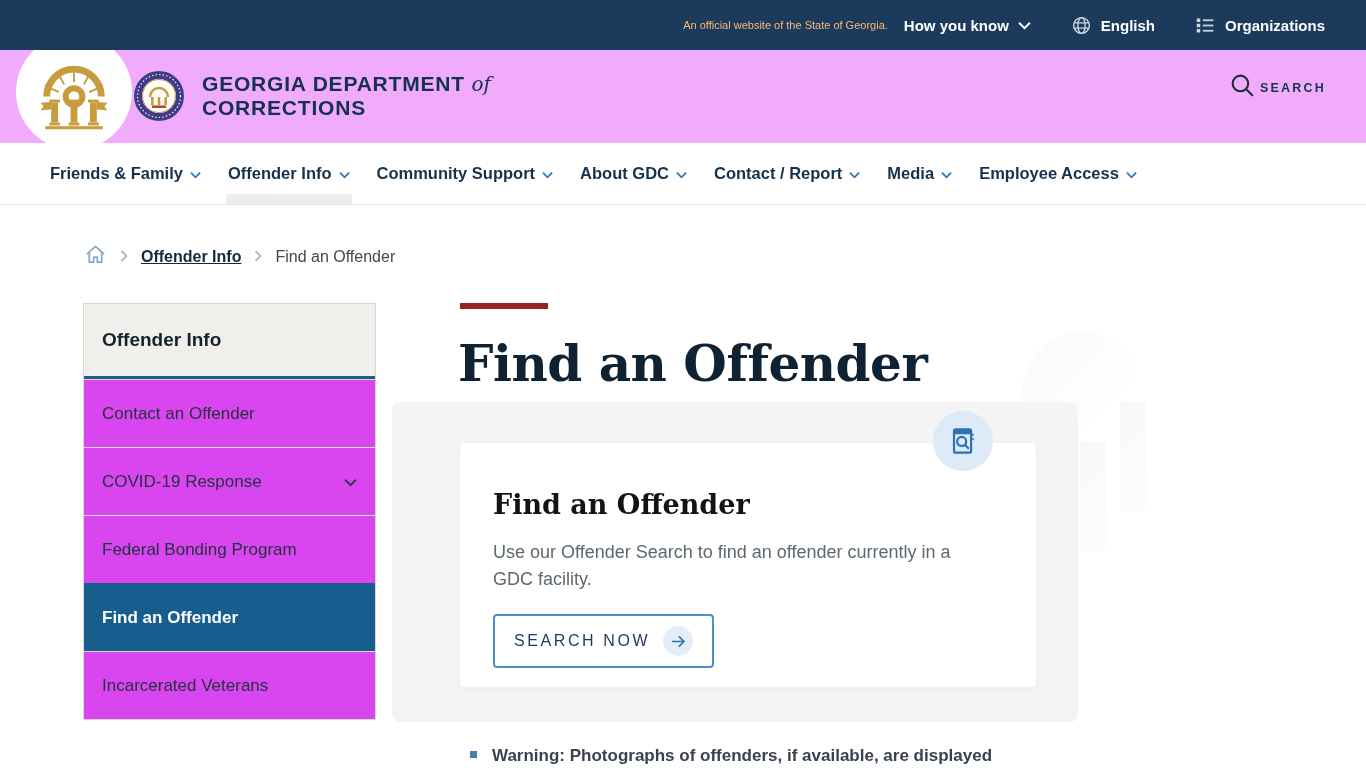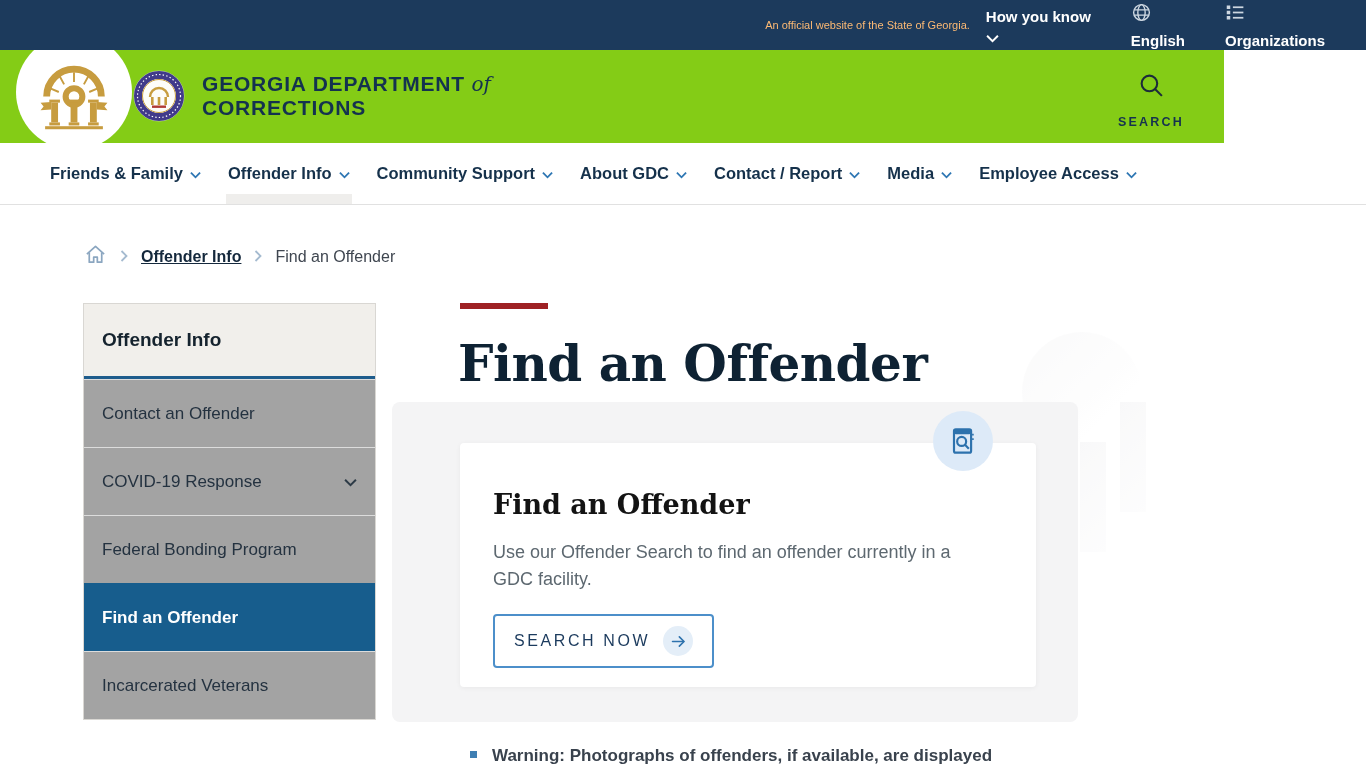--- a/index.html
+++ b/index.html
@@ -4,37 +4,37 @@
 <style>
   * { margin:0; padding:0; box-sizing:border-box; }
   html,body { width:1366px; height:768px; overflow:hidden; background:#fff;
     font-family:"Liberation Sans", sans-serif; position:relative; }
 
   
   .utility-bar { position:absolute; top:0; left:0; width:1366px; height:50px;
     background:#1c3a5c; display:flex; align-items:center; justify-content:flex-end;
     padding-right:41px; color:#fff; z-index:20; }
   .utility-bar .official { color:#fdba74; font-size:11px; margin-right:16px; }
-  .util-group { display:flex; align-items:flex-start; gap:9px; font-size:15px; font-weight:700; cursor:pointer;flex-direction:column; }
+  .util-group { display:flex; align-items:center; gap:9px; font-size:15px; font-weight:700; cursor:pointer; }
   .util-group + .util-group { margin-left:40px; }
   .util-group svg { display:block; }
 
   
-  .site-header { position:absolute; top:50px; left:0; width:1224px; height:93px;
-    background:#84cc16; z-index:10; }
+  .site-header { position:absolute; top:50px; left:0; width:1366px; height:93px;
+    background:#f0abfc; z-index:10; }
   .logo-circle { position:absolute; left:16px; top:-16px; width:116px; height:116px;
     background:#fff; border-radius:50%; z-index:25; display:flex; align-items:center; justify-content:center; }
   .seal-divider { position:absolute; left:121px; top:25px; width:1px; height:44px; background:#ddd; }
   .gdc-seal { position:absolute; left:133px; top:20px; width:52px; height:52px; }
   .agency-title { position:absolute; left:202px; top:22px; color:#14324f; line-height:24px;
     font-size:21px; font-weight:700; letter-spacing:0.8px; }
   .agency-title .of { font-family:"DejaVu Serif", serif; font-style:italic; font-weight:400;
     text-transform:none; letter-spacing:0; font-size:20px; }
-  .header-search { position:absolute; right:40px; top:22px; display:flex; flex-direction:column;
-    align-items:center; gap:12px; cursor:pointer; }
+  .header-search { position:absolute; right:40px; top:22px; display:flex; flex-direction:row;
+    align-items:center; gap:4px; cursor:pointer; }
   .header-search .search-label { font-size:12.5px; letter-spacing:2.2px; font-weight:700; color:#16324f; }
 
   
   .nav-bar { position:absolute; top:143px; left:0; width:1366px; height:62px; background:#fff;
     border-bottom:1px solid #e1e1e1; display:flex; align-items:stretch; padding-left:50px; z-index:9; }
   .nav-item { position:relative; display:flex; align-items:center; gap:7px; margin-right:27px;
     font-size:16.5px; font-weight:700; color:#15314b; cursor:pointer; white-space:nowrap; }
   .nav-item svg { margin-top:2px; }
   .nav-item.active::after { content:""; position:absolute; left:-2px; right:-2px; bottom:0;
     height:10px; background:#efeeec; }
@@ -44,21 +44,21 @@
   .crumb-link { font-size:16px; font-weight:700; color:#14283c; text-decoration:underline; cursor:pointer; }
   .crumb-current { font-size:16px; color:#3f4650; }
 
   
   .sidebar { position:absolute; top:303px; left:83px; width:293px; background:#fff;
     border:1px solid #d9d7d3; border-top:1px solid #d9d7d3; }
   .sidebar-header { background:#f1efeb; padding:25px 18px; font-size:19px; font-weight:700;
     color:#15232e; border-bottom:3px solid #1e5c8c; }
   .sidebar-item { display:flex; align-items:center; justify-content:space-between;
     padding:22px 18px; font-size:17px; line-height:23px; color:#243240; cursor:pointer;
-    border-top:1px solid #dcdcdc; background:#a3a3a3; }
+    border-top:1px solid #dcdcdc; background:#d946ef; }
   .sidebar-item:first-of-type { border-top:none; }
   .sidebar-item.active { background:#175d8d; color:#fff; font-weight:700; border-top-color:#175d8d; }
   .sidebar-item .chev { flex:0 0 auto; margin-left:8px; }
 
   
   .red-bar { position:absolute; left:460px; top:303px; width:88px; height:6px; background:#9e2124; }
   .page-title { position:absolute; left:458px; top:334px; font-family:"DejaVu Serif", serif;
     font-weight:700; font-size:50px; color:#0e2233; letter-spacing:-0.5px; }
 
   .watermark { position:absolute; left:1022px; top:332px; width:150px; height:200px; z-index:0; opacity:0.55; }

